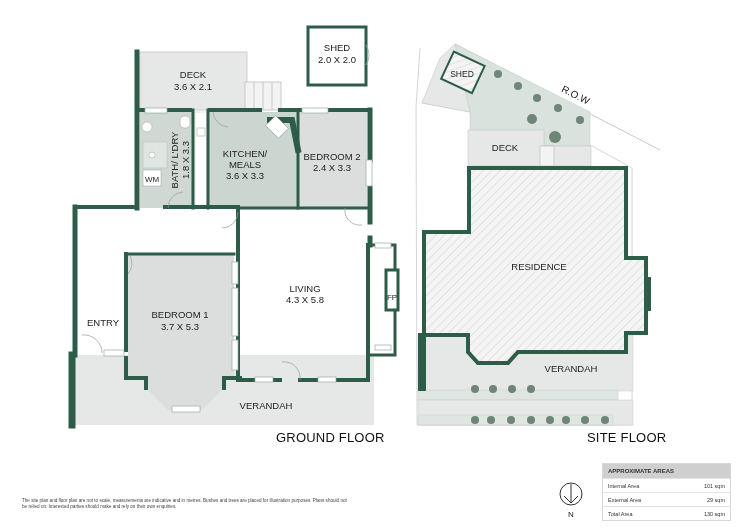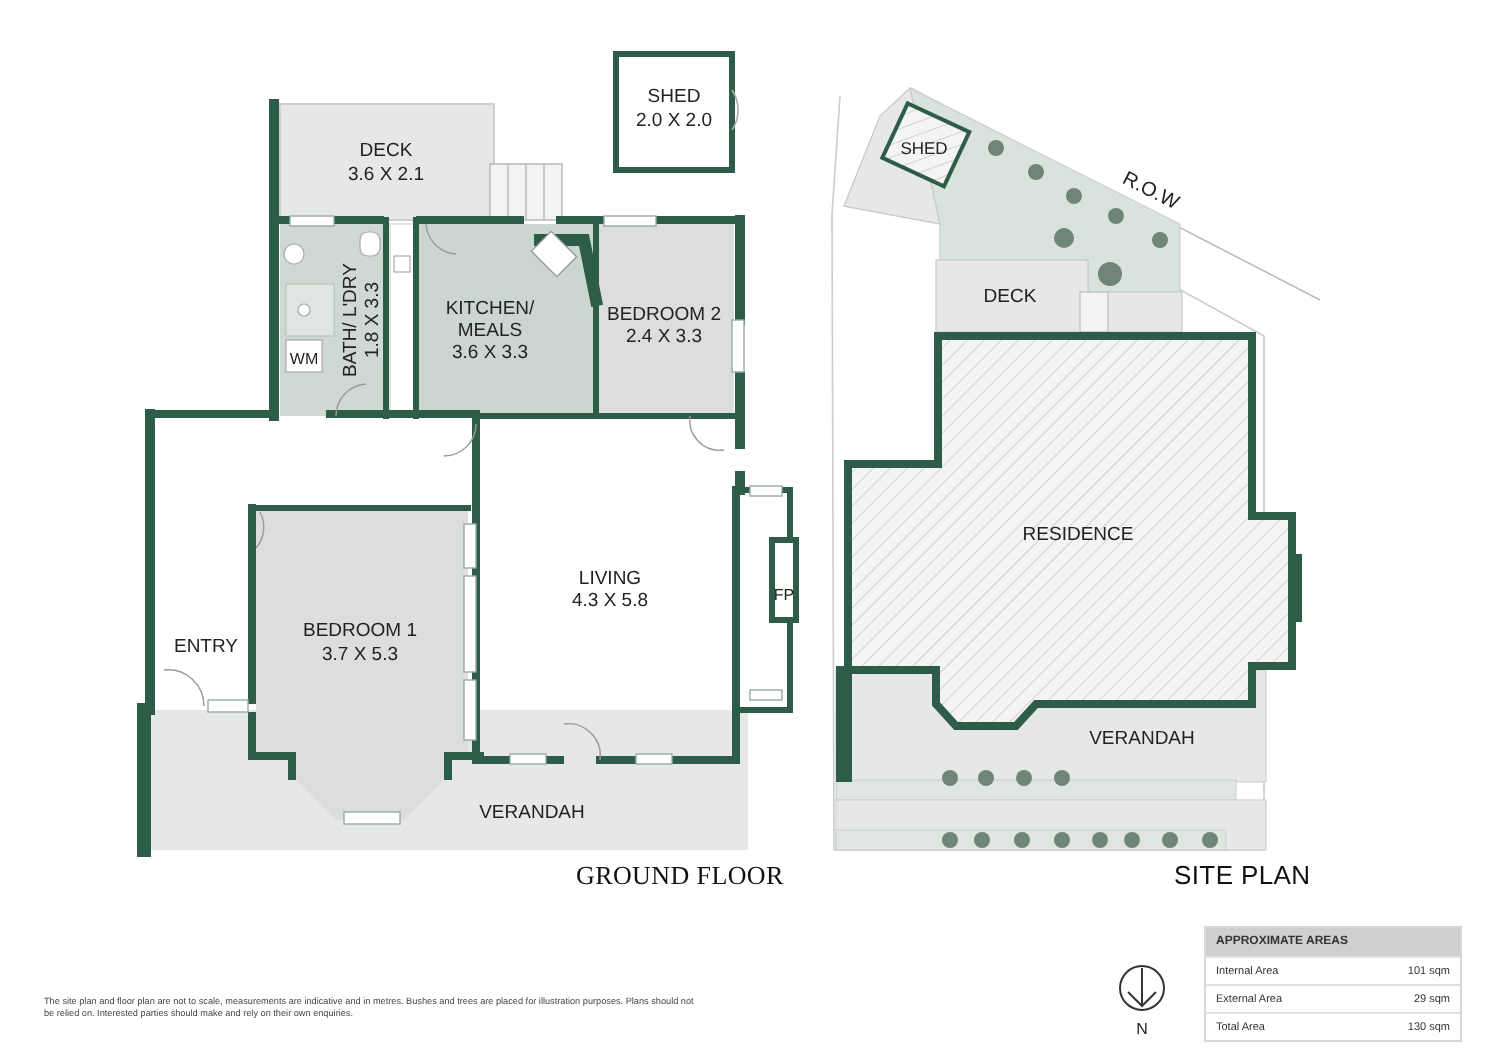--- a/index.html
+++ b/index.html
@@ -186,22 +186,22 @@
     <text class="lbl" x="571" y="372">VERANDAH</text>
   </g>
 
   <g>
     <circle cx="571" cy="494" r="11" fill="none" stroke="#333" stroke-width="1"></circle>
     <line x1="571" y1="484" x2="571" y2="503" stroke="#333" stroke-width="1"></line>
     <path d="M564 496 L571 503 L578 496" fill="none" stroke="#333" stroke-width="1"></path>
   </g>
 </svg>
 
-<div class="title" style="left:288px; top:430px;font-family:Liberation Serif, serif;">GROUND FLOOR</div>
-<div class="title" style="left:587px; top:430px;">SITE PLAN</div>
+<div class="title" style="left:276px; top:430px;">GROUND FLOOR</div>
+<div class="title" style="left:587px; top:430px;">SITE FLOOR</div>
 
 <div class="north">
   <div class="n">N</div>
 </div>
 
 <div class="areas">
   <div class="hdr">APPROXIMATE AREAS</div>
   <div class="row">
     <span>Internal Area</span>
     <span>101 sqm</span>

